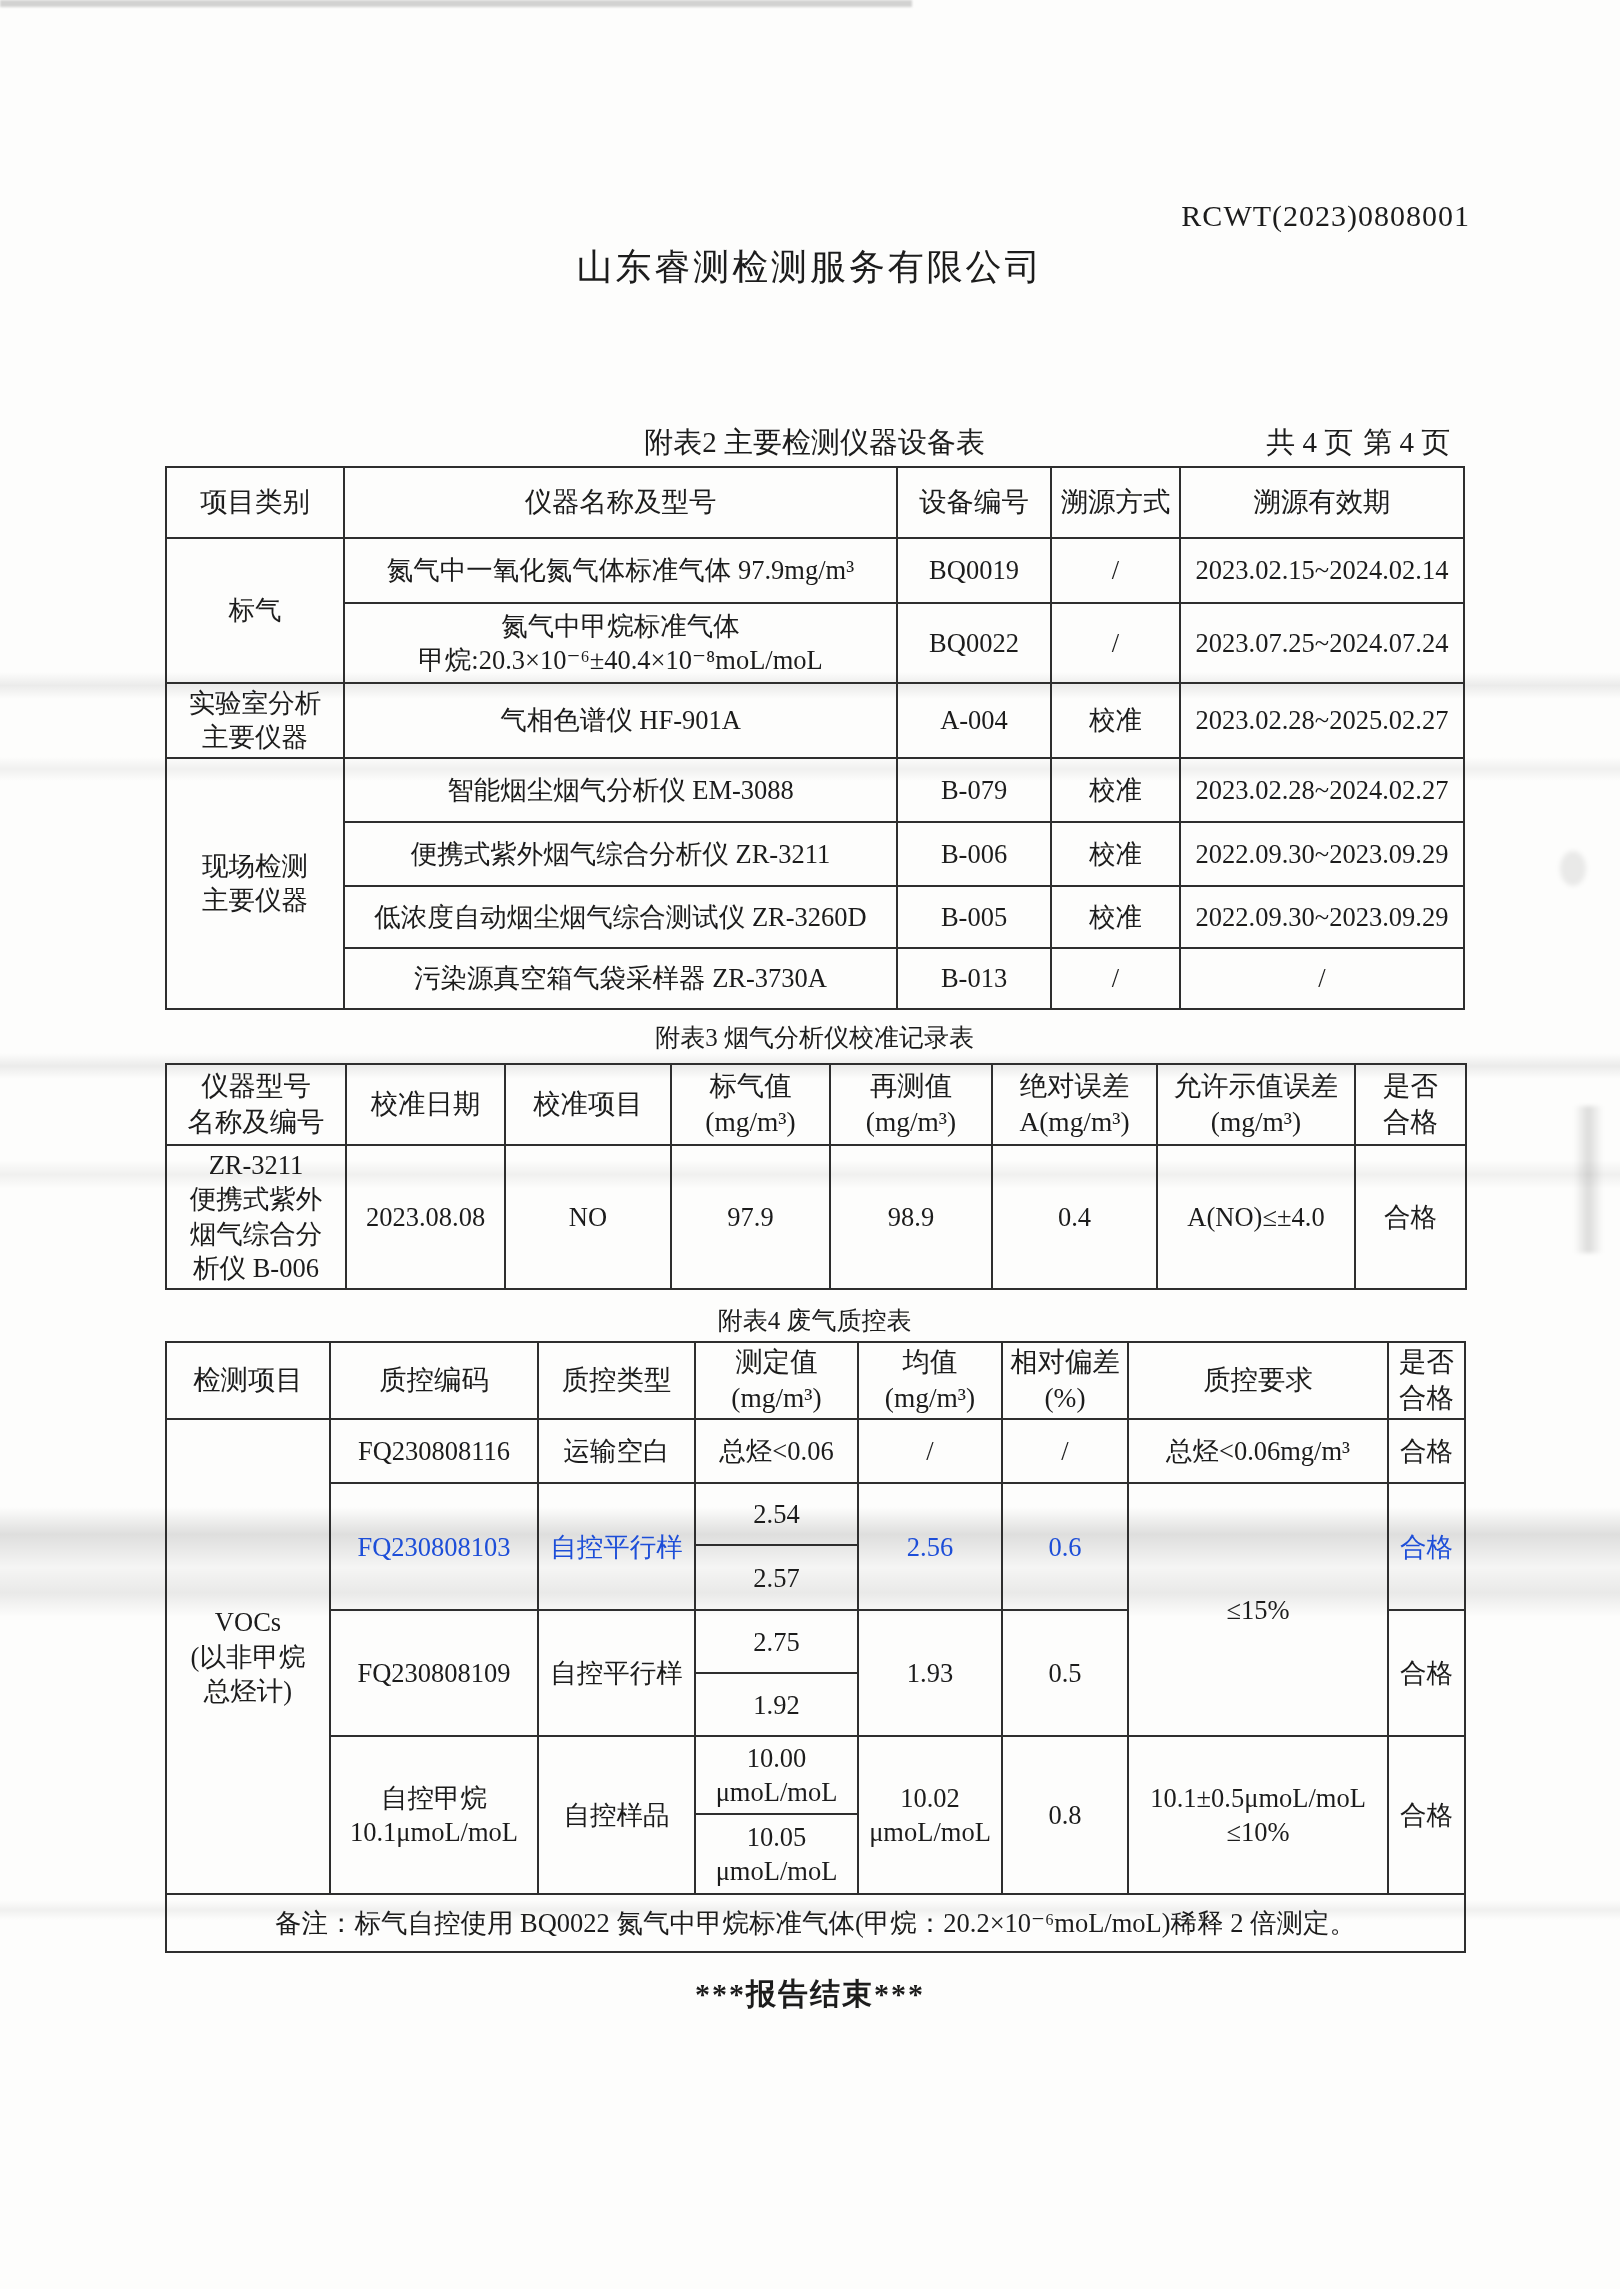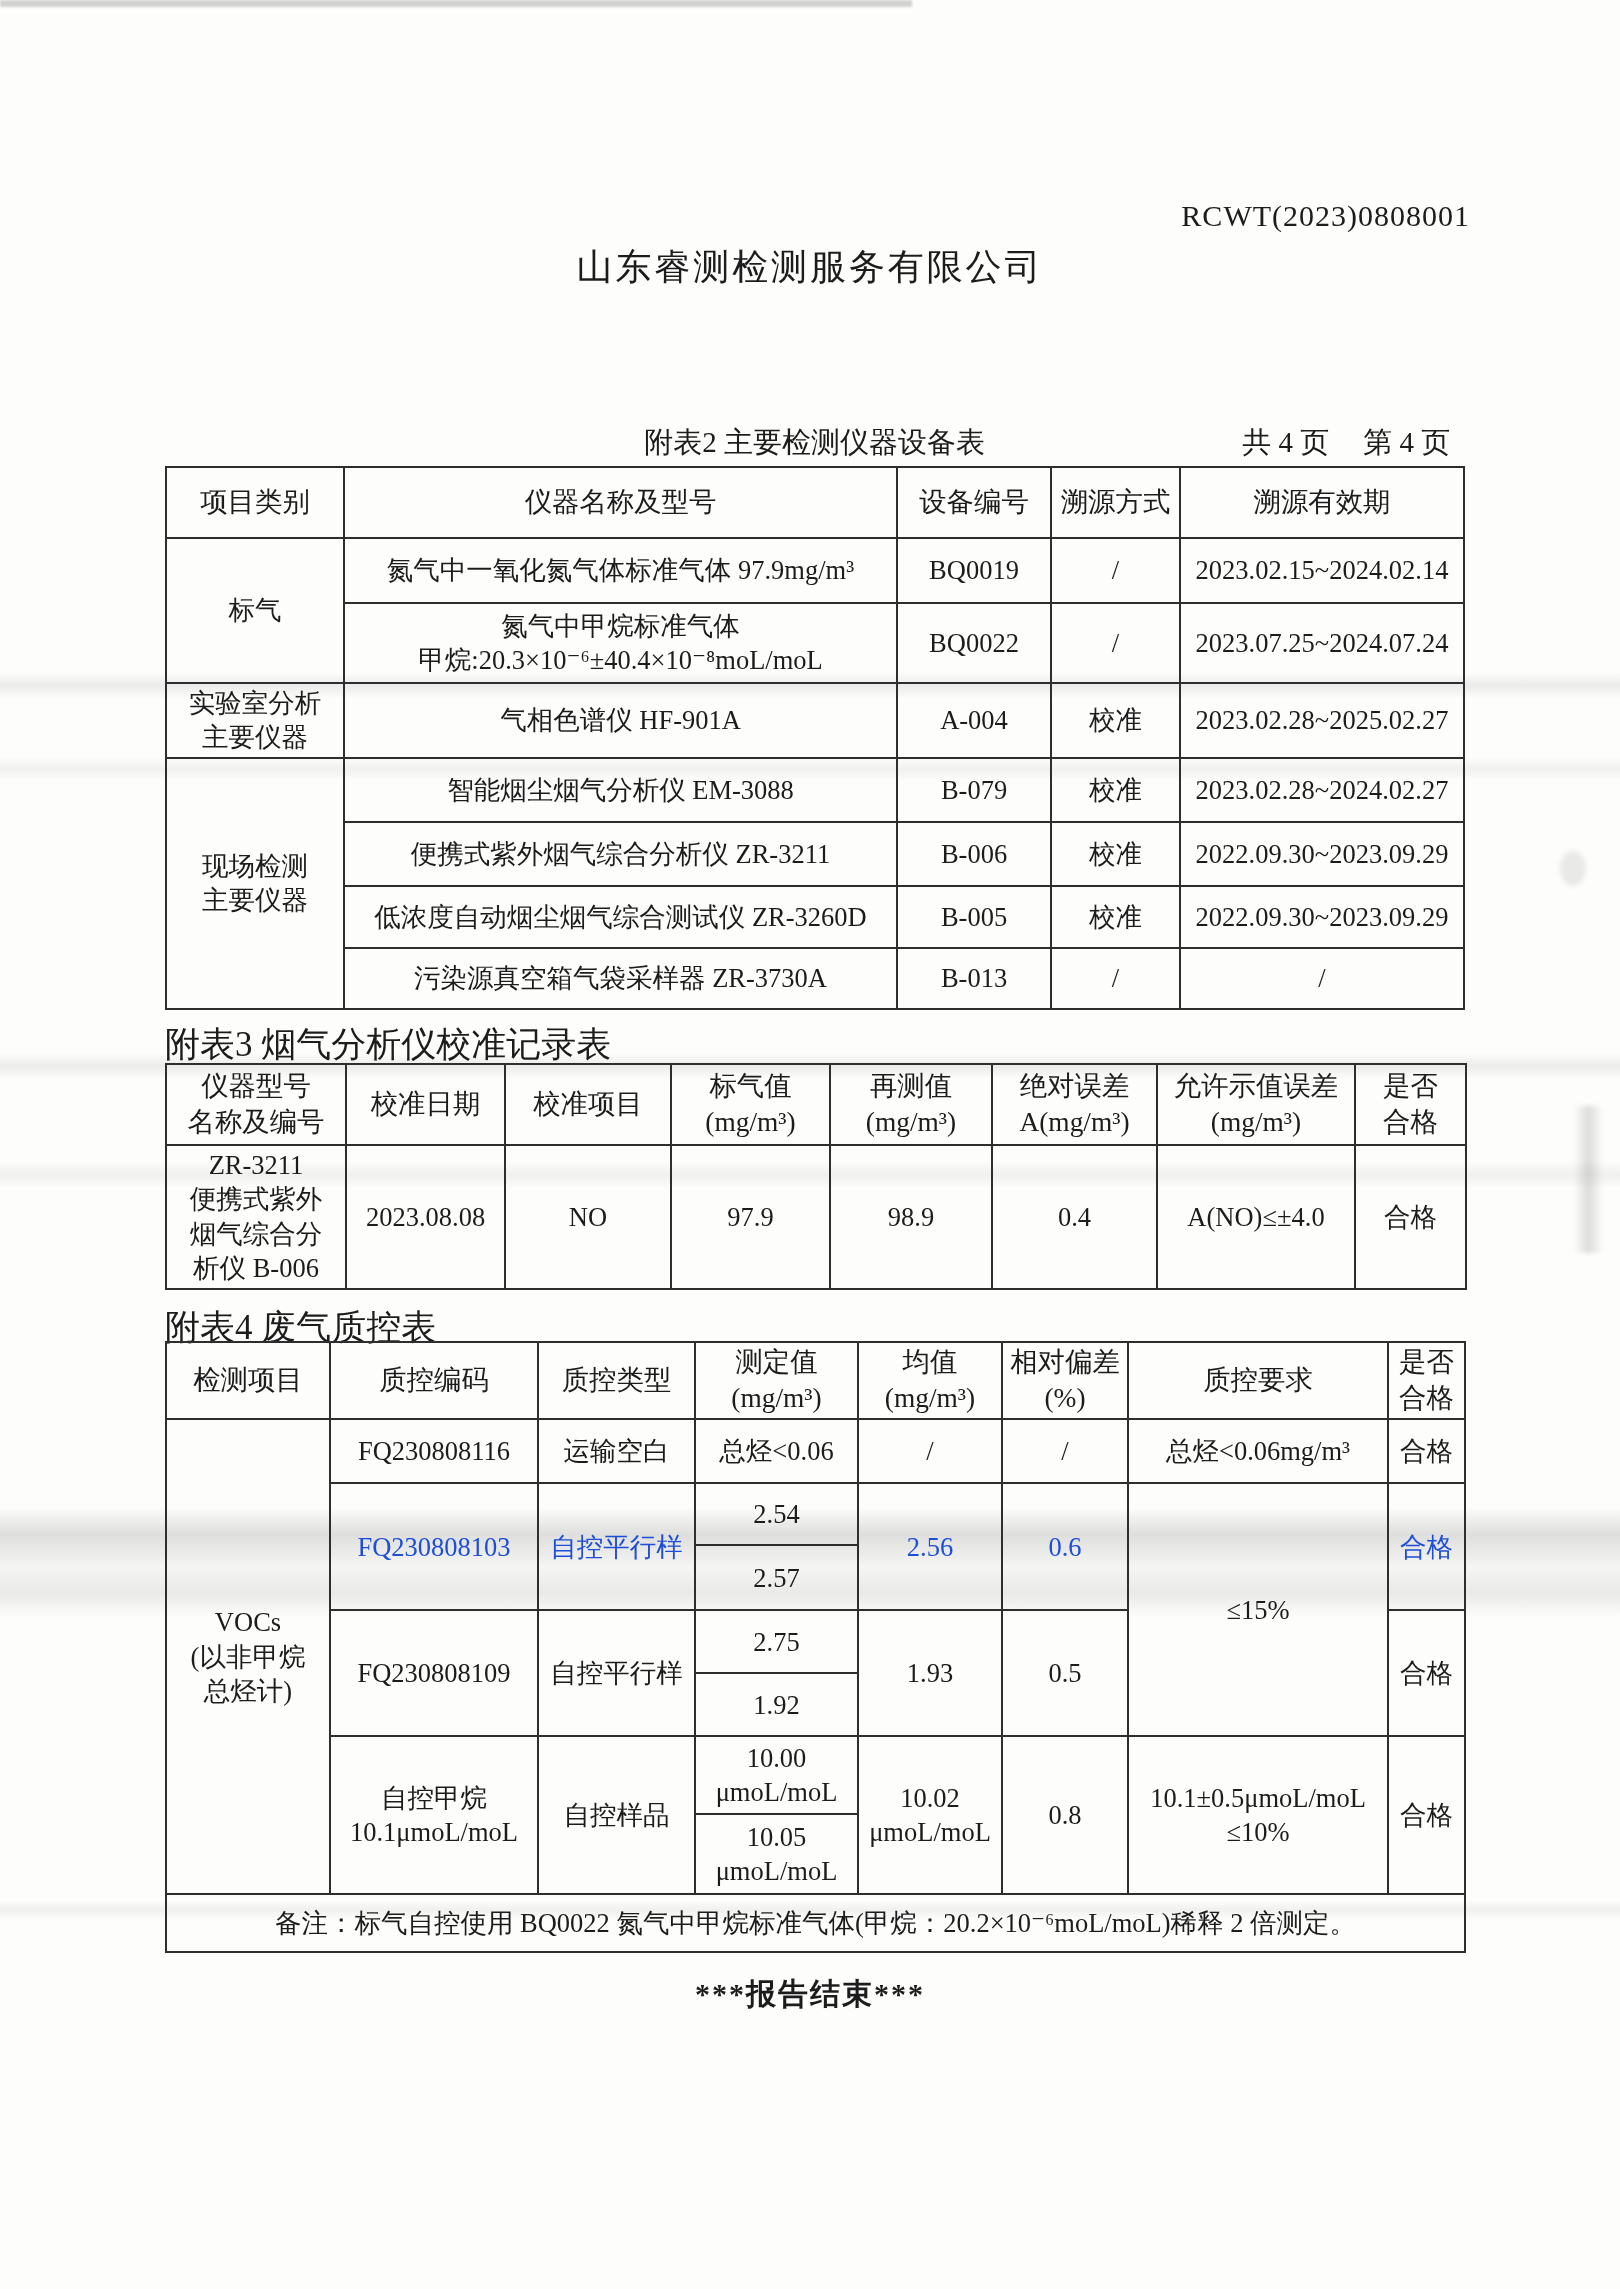--- a/index.html
+++ b/index.html
@@ -28,24 +28,24 @@
   }
   .caption-row{
     position:absolute;top:423px;left:165px;width:1299px;height:39px;
   }
   .caption-row .cap{
     position:absolute;left:0;width:100%;text-align:center;font-size:29px;
   }
   .caption-row .pages{
     position:absolute;right:13.7px;top:0;font-size:29px;
   }
-  .caption-row .pages span{margin-left:34px;}
+  .caption-row .pages span{margin-left:10px;}
   .tbl-caption{
     position:absolute;left:165px;width:1299px;
-    font-size:35px;
+    text-align:center;font-size:25px;
   }
   
   table.rpt{
     position:absolute;left:165px;width:1299px;
     border-collapse:collapse;table-layout:fixed;
     border:2.9px solid #2e2e2e;
   }
   table.rpt td{
     border:2px solid #2e2e2e;
     text-align:center;vertical-align:middle;

